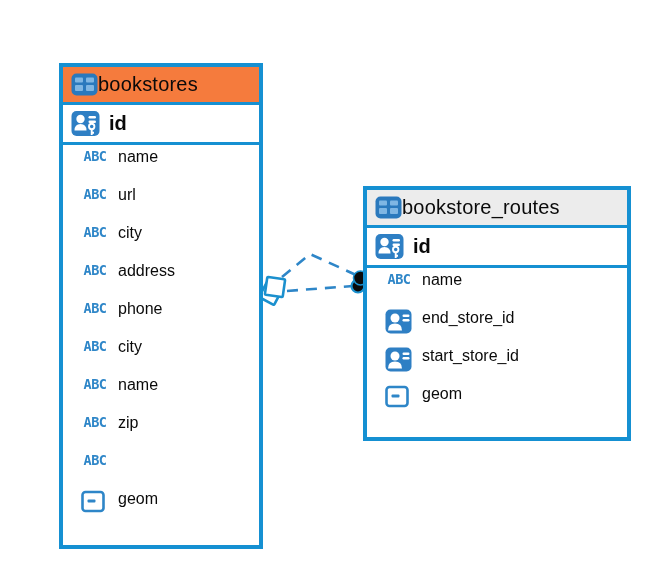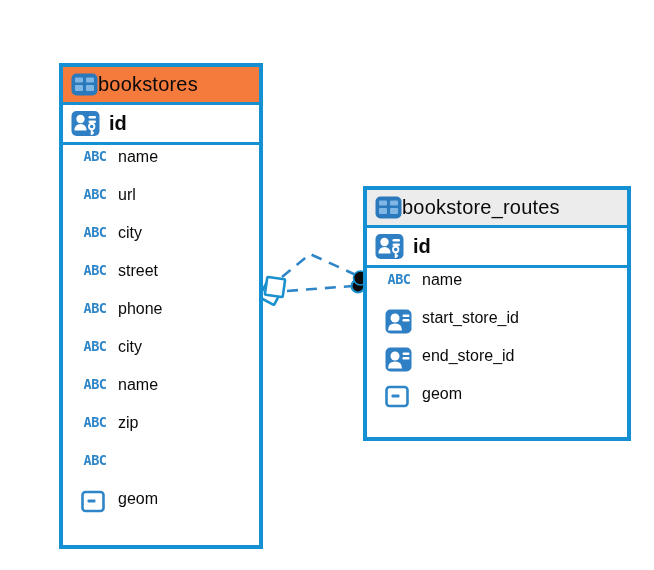--- a/index.html
+++ b/index.html
@@ -130,21 +130,21 @@
       <div class="col-row">
         <span class="abc-glyph icon">ABC</span>
         <span class="col-label">url</span>
       </div>
       <div class="col-row">
         <span class="abc-glyph icon">ABC</span>
         <span class="col-label">city</span>
       </div>
       <div class="col-row">
         <span class="abc-glyph icon">ABC</span>
-        <span class="col-label">street</span>
+        <span class="col-label">address</span>
       </div>
       <div class="col-row">
         <span class="abc-glyph icon">ABC</span>
         <span class="col-label">phone</span>
       </div>
       <div class="col-row">
         <span class="abc-glyph icon">ABC</span>
         <span class="col-label">city</span>
       </div>
       <div class="col-row">
@@ -207,33 +207,33 @@
       <div class="col-row">
         <span class="icon" style="width:28px; justify-content:flex-start;">
           <svg width="27" height="25" viewBox="0 0 27 25">
             <rect x="0.5" y="0.5" width="26" height="24" rx="5" fill="#2e7fc4"></rect>
             <circle cx="10" cy="9" r="4.5" fill="#ffffff"></circle>
             <path d="M 3 21.5 Q 3 14.5 10 14.5 Q 17 14.5 17 21.5 Z" fill="#ffffff"></path>
             <rect x="17.5" y="5.5" width="7" height="2.4" rx="1.2" fill="#ffffff"></rect>
             <rect x="17.5" y="10" width="7" height="2.4" rx="1.2" fill="#ffffff"></rect>
           </svg>
         </span>
-        <span class="col-label">start_store_id</span>
+        <span class="col-label">end_store_id</span>
       </div>
       <div class="col-row">
         <span class="icon" style="width:28px; justify-content:flex-start;">
           <svg width="27" height="25" viewBox="0 0 27 25">
             <rect x="0.5" y="0.5" width="26" height="24" rx="5" fill="#2e7fc4"></rect>
             <circle cx="10" cy="9" r="4.5" fill="#ffffff"></circle>
             <path d="M 3 21.5 Q 3 14.5 10 14.5 Q 17 14.5 17 21.5 Z" fill="#ffffff"></path>
             <rect x="17.5" y="5.5" width="7" height="2.4" rx="1.2" fill="#ffffff"></rect>
             <rect x="17.5" y="10" width="7" height="2.4" rx="1.2" fill="#ffffff"></rect>
           </svg>
         </span>
-        <span class="col-label">end_store_id</span>
+        <span class="col-label">start_store_id</span>
       </div>
       <div class="col-row">
         <span class="icon" style="width:28px; justify-content:flex-start;">
           <svg width="25" height="24" viewBox="0 0 25 24">
             <rect x="1.5" y="2" width="21" height="19" rx="3" fill="#ffffff" stroke="#2e86c8" stroke-width="2.6"></rect>
             <rect x="6.5" y="9.5" width="8" height="3" rx="1" fill="#2e86c8"></rect>
           </svg>
         </span>
         <span class="col-label">geom</span>
       </div>

